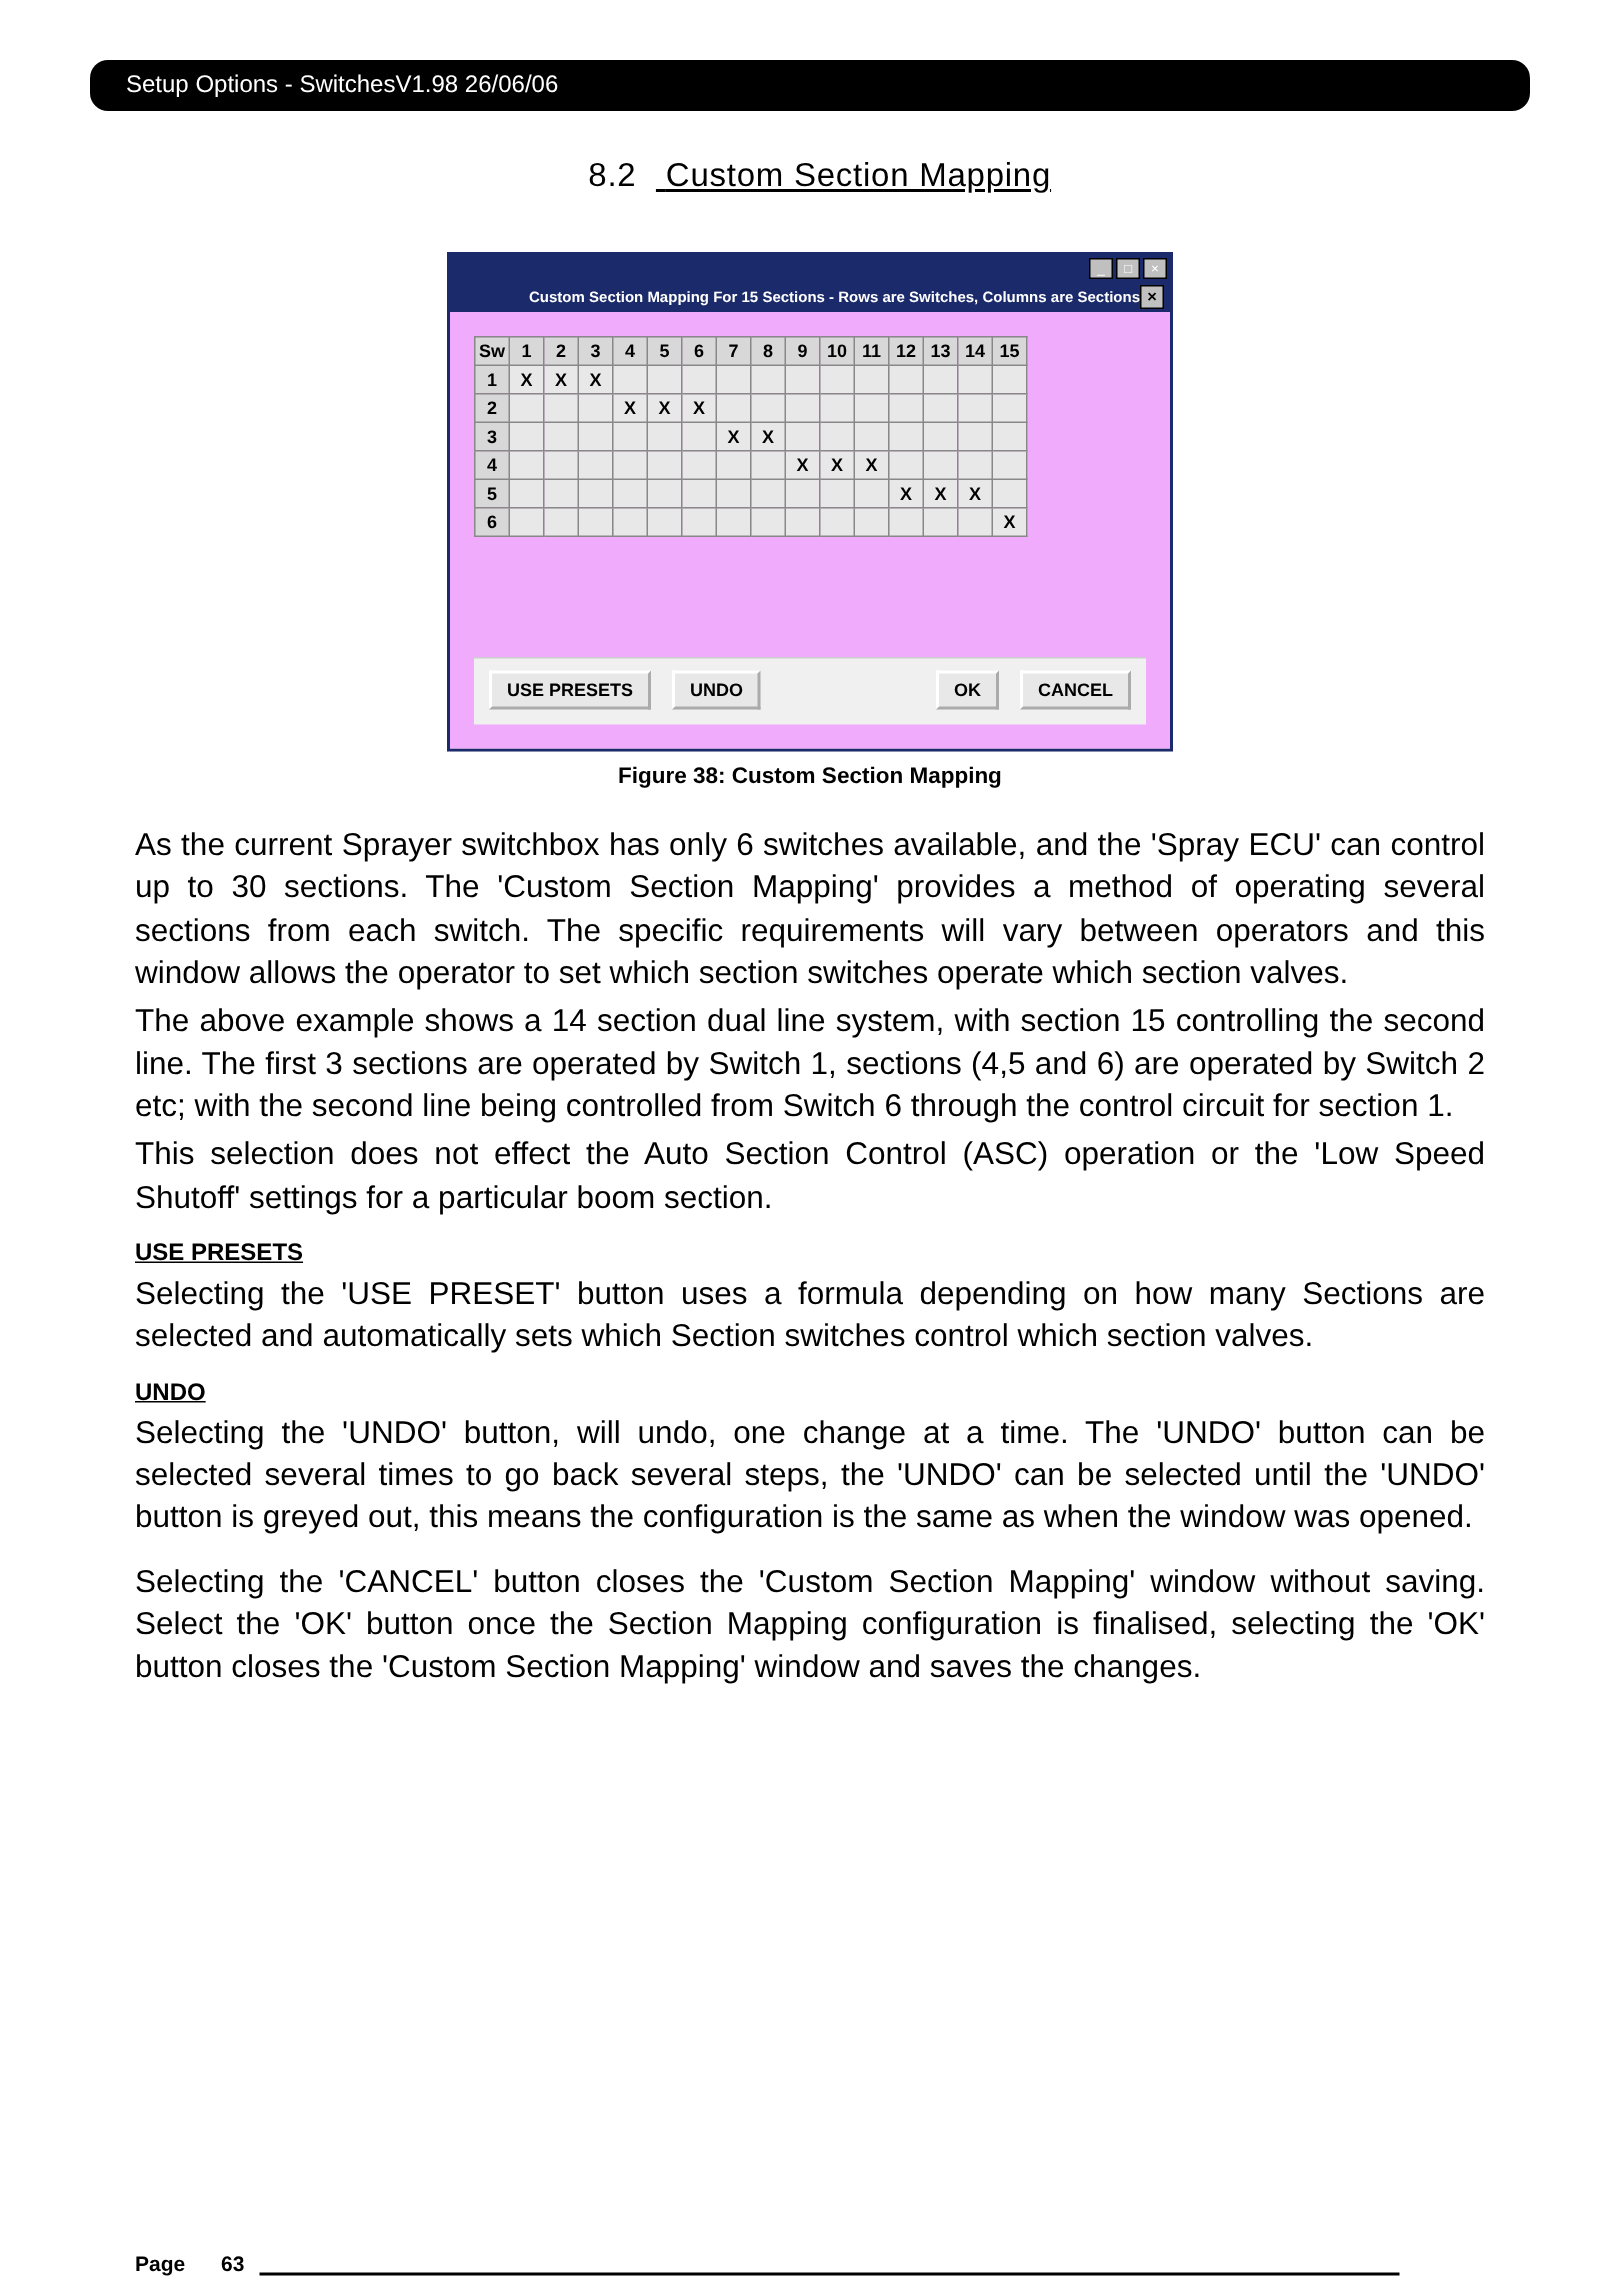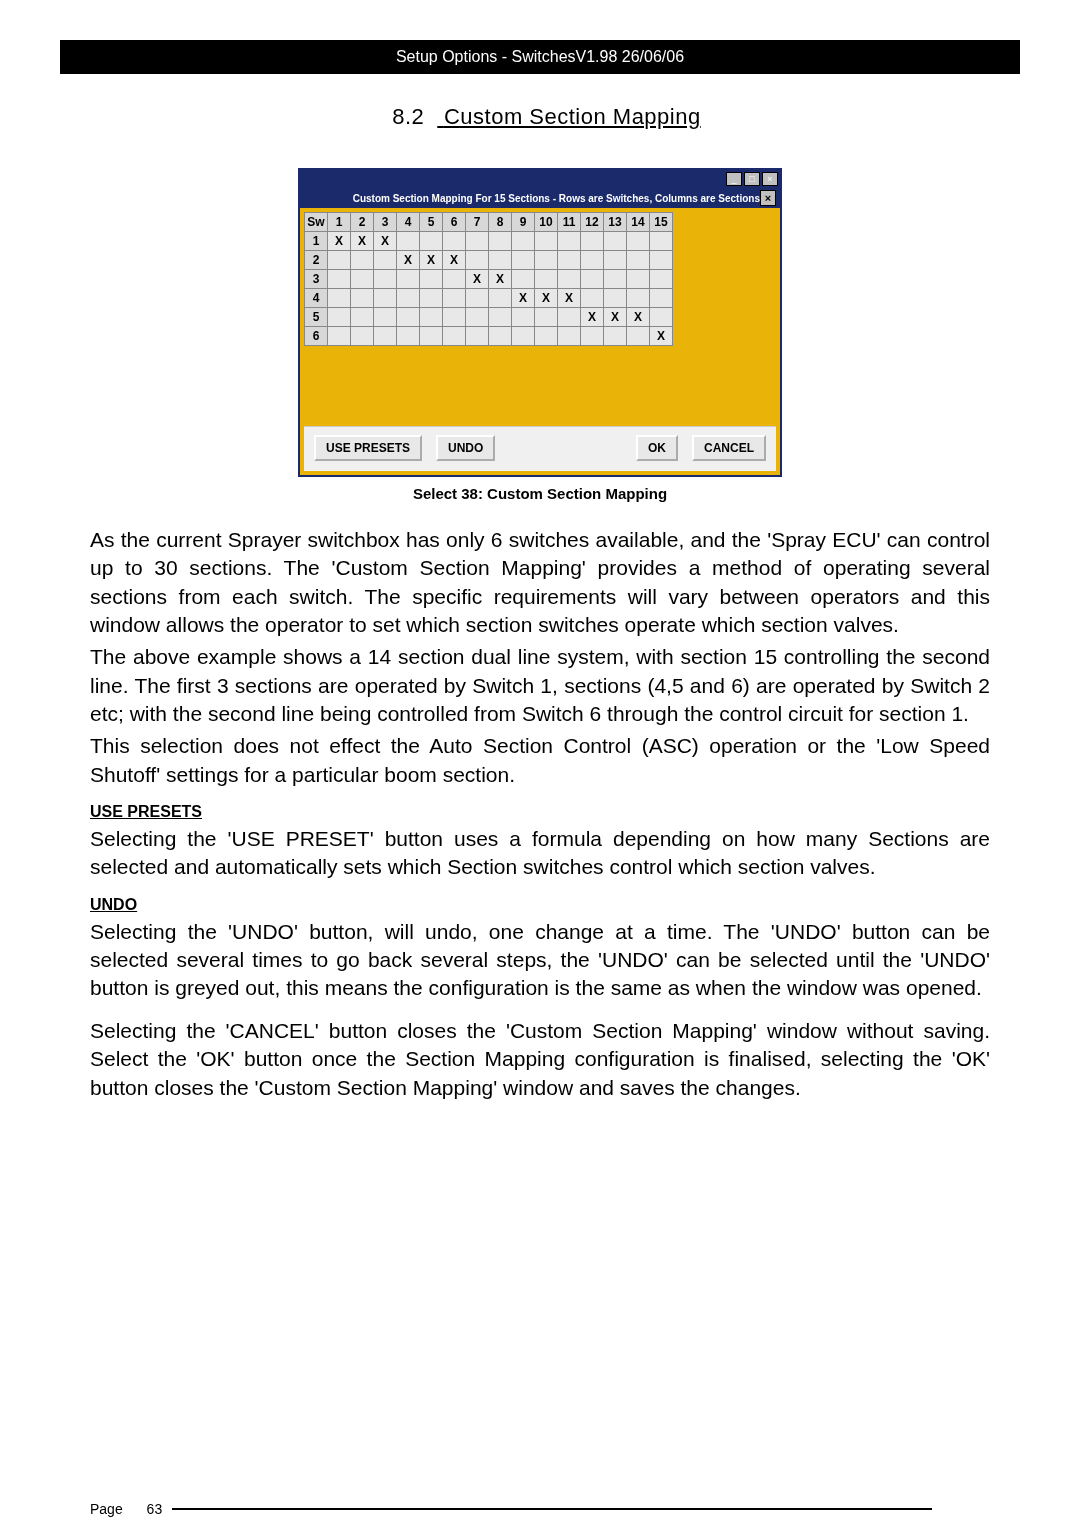--- a/index.html
+++ b/index.html
@@ -19,22 +19,23 @@
     position: relative;
   }
   .topbar {
     background: #000;
     color: #fff;
     height: 34px;
     margin: 40px 60px 0 60px;
     padding: 0 24px;
     display: flex;
     align-items: center;
-    justify-content: center;
+    justify-content: flex-start;
     font-size: 16px;
+    border-radius: 12px;
   }
   .content {
     margin: 30px 90px 0 90px;
   }
   .section-heading {
     font-size: 22px;
     text-decoration: underline;
     letter-spacing: 0.5px;
     margin-bottom: 38px;
     text-align: center;
@@ -80,22 +81,22 @@
     color: #000;
     width: 14px;
     height: 14px;
     font-size: 11px;
     line-height: 14px;
     text-align: center;
     border: 1px solid #000;
     font-weight: bold;
   }
   .dialog-body {
-    background: #eab308;
-    padding: 4px;
+    background: #f0abfc;
+    padding: 16px;
   }
   table.mapping {
     border-collapse: collapse;
     font-size: 12px;
     font-weight: bold;
     margin: 0 0 80px 0;
   }
   table.mapping th, table.mapping td {
     width: 22px;
     height: 18px;
@@ -146,22 +147,23 @@
     text-decoration: underline;
     font-size: 16px;
     margin: 14px 0 4px 0;
   }
   .footer {
     position: absolute;
     bottom: 50px;
     left: 90px;
     font-size: 14px;
     display: flex;
-    align-items: center;
+    align-items: flex-end;
     gap: 10px;
+    font-weight: bold;
   }
   .footer-line {
     width: 760px;
     height: 2px;
     background: #000;
   }
   .winctl {
     display: inline-flex;
     gap: 2px;
   }
@@ -339,21 +341,21 @@
           </table>
           <div class="dialog-buttons">
             <button class="dlg-btn">USE PRESETS</button>
             <button class="dlg-btn">UNDO</button>
             <span class="spacer"></span>
             <button class="dlg-btn">OK</button>
             <button class="dlg-btn">CANCEL</button>
           </div>
         </div>
       </div>
-      <div class="figure-caption">Select 38:  Custom Section Mapping</div>
+      <div class="figure-caption">Figure 38:  Custom Section Mapping</div>
     </div>
 
     <div class="para-block">
       <p>As the current Sprayer switchbox has only 6 switches available, and the 'Spray ECU' can control up to 30 sections. The 'Custom Section Mapping' provides a method of operating several sections from each switch. The specific requirements will vary between operators and this window allows the operator to set which section switches operate which section valves.</p>
       <p>The above example shows a 14 section dual line system, with section 15 controlling the second line. The first 3 sections are operated by Switch 1, sections (4,5 and 6) are operated by Switch 2 etc; with the second line being controlled from Switch 6 through the control circuit for section 1.</p>
       <p>This selection does not effect the Auto Section Control (ASC) operation or the 'Low Speed Shutoff' settings for a particular boom section.</p>
     </div>
 
     <div class="subhead">USE PRESETS</div>
     <p>Selecting the 'USE PRESET' button uses a formula depending on how many Sections are selected and automatically sets which Section switches control which section valves.</p>

